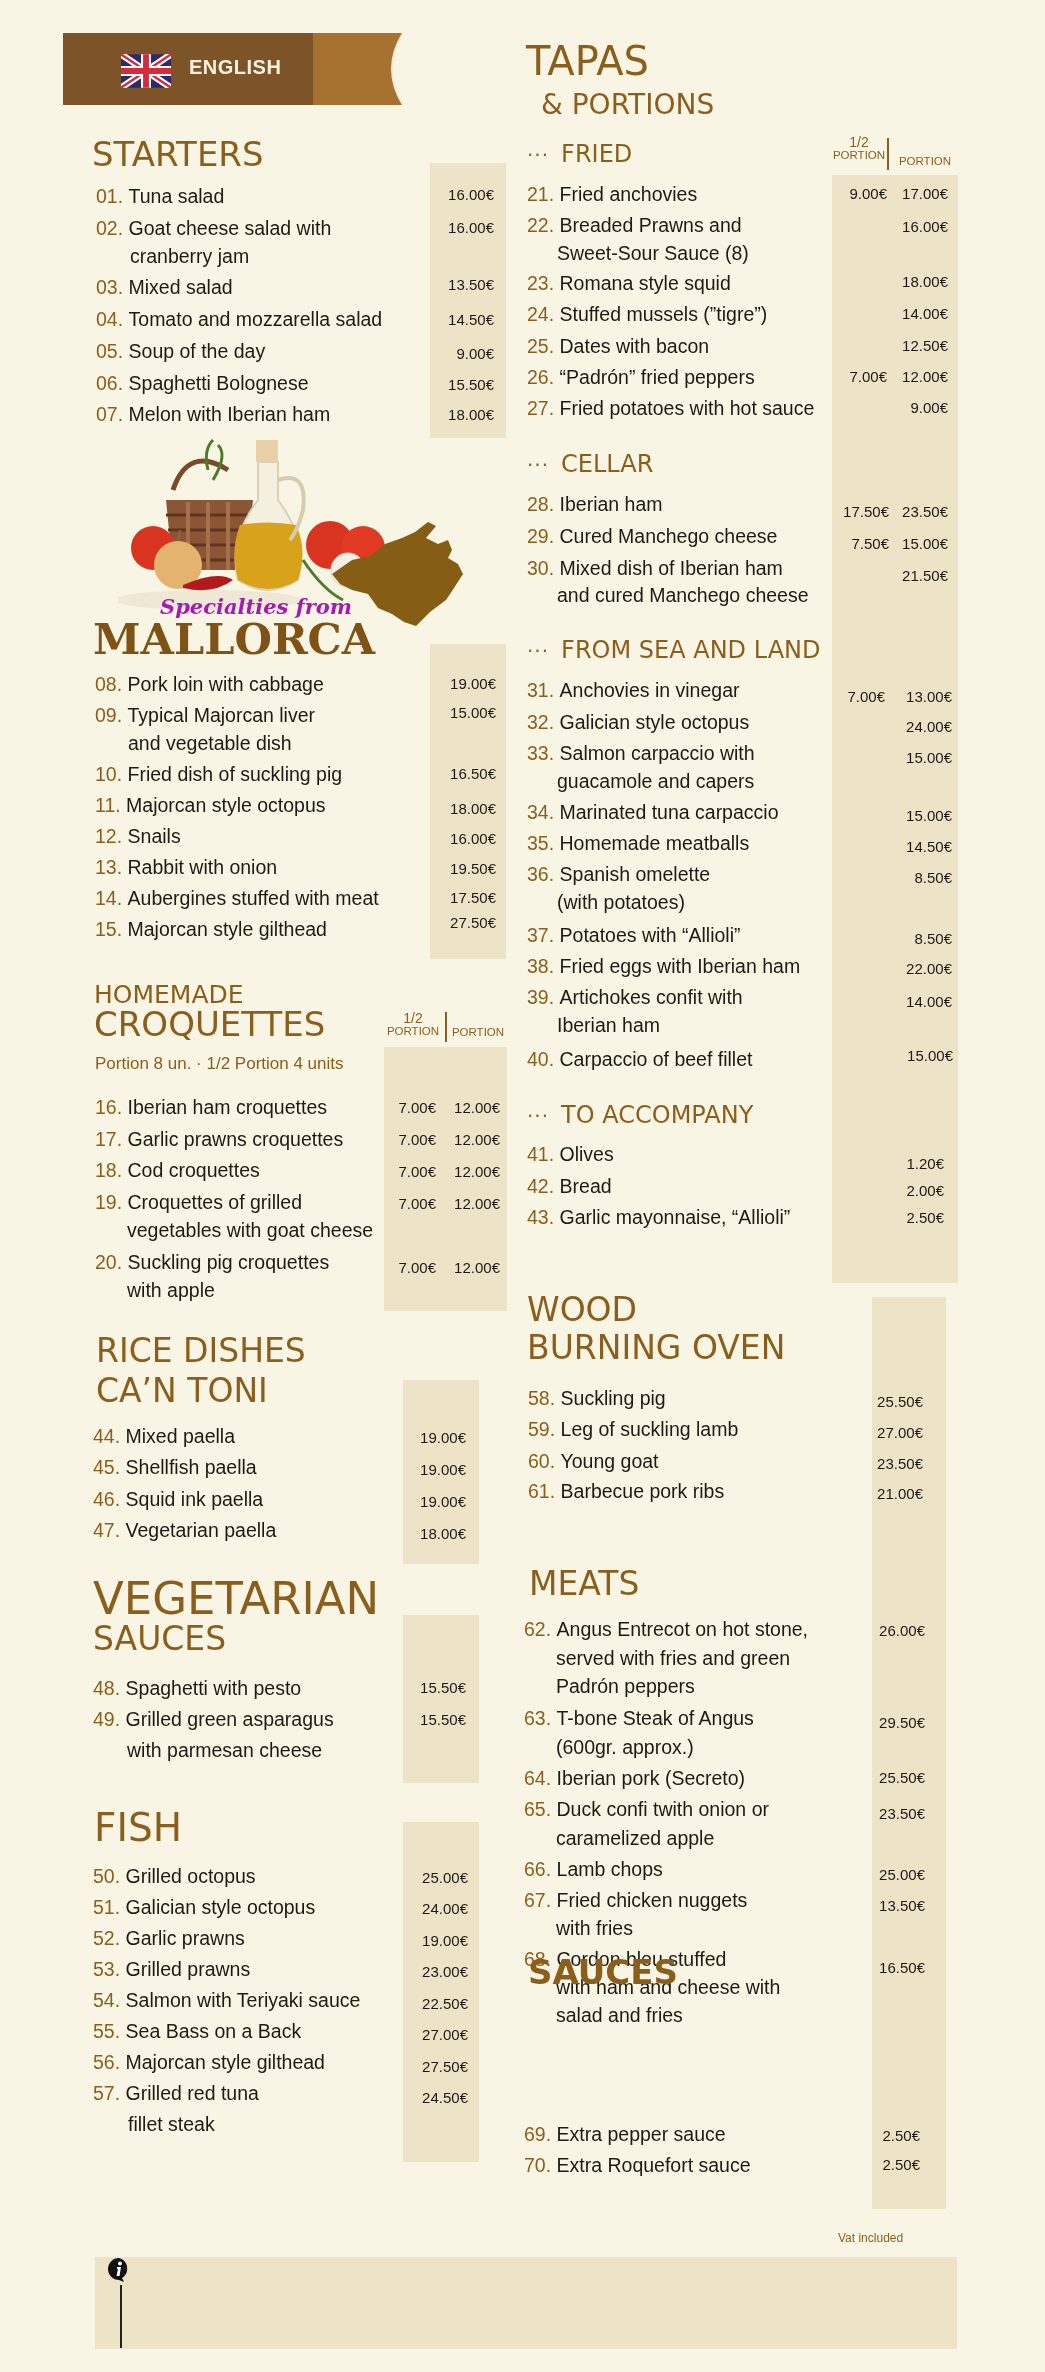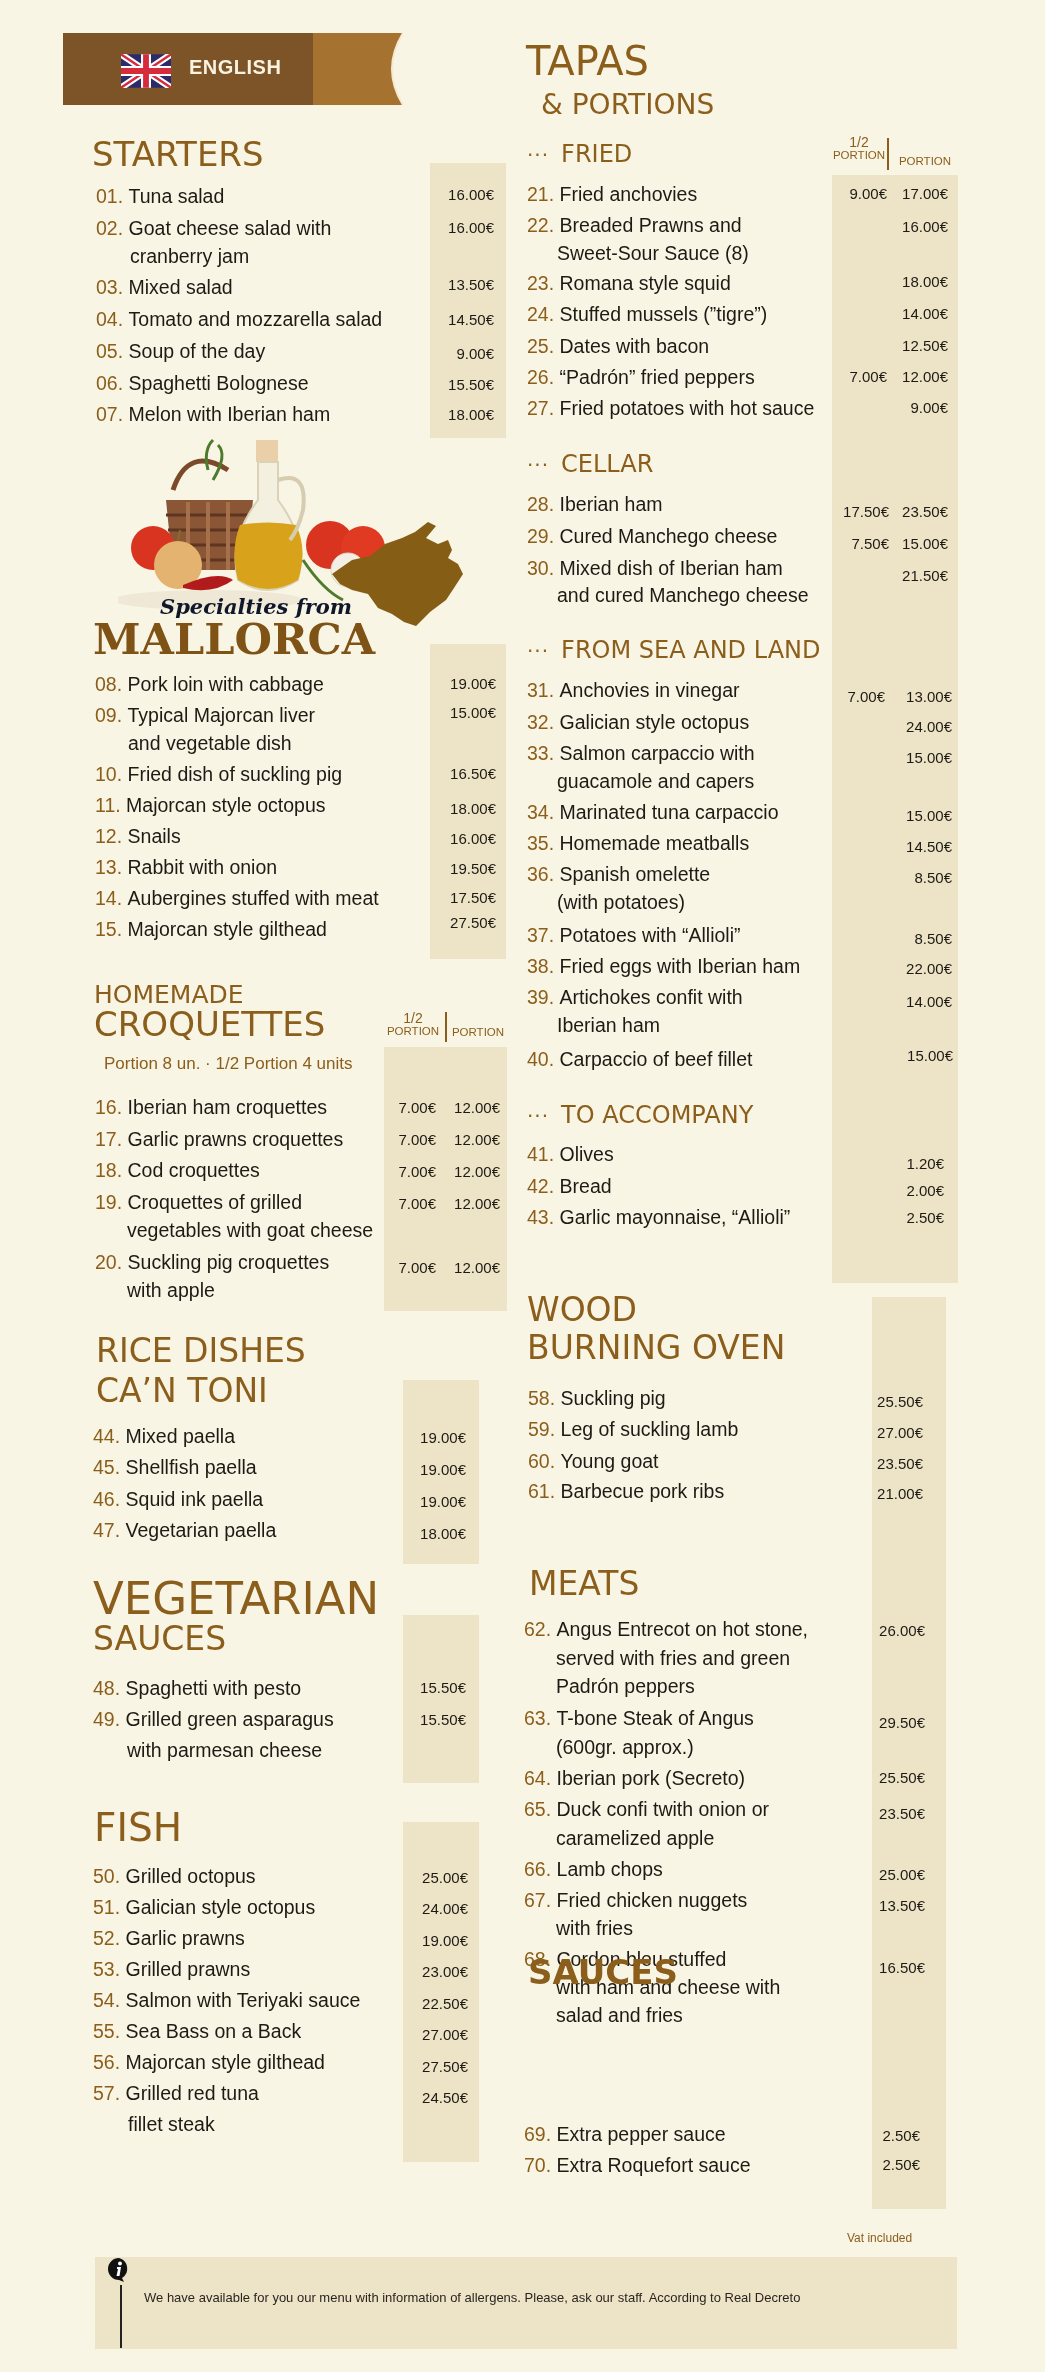--- a/index.html
+++ b/index.html
@@ -3,21 +3,21 @@
 <meta charset="utf-8">
 <style>
   html, body { margin:0; padding:0; }
   body {
     width:1045px; height:2372px; position:relative; overflow:hidden;
     background:#f9f5e4;
     font-family:"Liberation Sans", sans-serif;
     color:#1e1a14;
   }
   .abs { position:absolute; }
-  .brown { color:#8b5e1c;margin-left:9px; }
+  .brown { color:#8b5e1c; }
   .h1 { font-family:"DejaVu Sans", sans-serif; font-weight:normal; color:#8b5e1c; letter-spacing:0; }
   .pricebox { position:absolute; background:#ede4c8; }
   .row { position:absolute; font-size:19.5px; line-height:28px; white-space:nowrap; }
   .num { color:#8b5e1c; display:inline-block; }
   .name { display:inline-block; vertical-align:top; }
   .price { position:absolute; font-size:15px; text-align:right; white-space:nowrap; color:#1e1a14; }
   .lang-banner { position:absolute; left:63px; top:33px; width:340px; height:72px; }
   .phead { position:absolute; font-size:11.5px; color:#8b5e1c; text-align:center; line-height:13px; }
   .psep { position:absolute; width:2px; background:#8b5e1c; }
   .dots { color:#8b5e1c; font-size:20px; margin-right:12px; letter-spacing:1px; }
@@ -78,21 +78,21 @@
   <path d="M122 95 Q150 90 178 95 Q190 120 180 150 Q150 168 120 150 Q112 120 122 95 Z" fill="#d9a21b"></path>
   <path d="M160 50 Q190 40 185 80 Q180 100 172 110" stroke="#d6ccb0" stroke-width="4" fill="none"></path>
   <circle cx="212" cy="115" r="24" fill="#d8341f"></circle>
   <circle cx="245" cy="118" r="22" fill="#e03a22"></circle>
   <circle cx="230" cy="140" r="17" fill="#f4efe4" stroke="#ddd6c5"></circle>
   <path d="M185 130 Q205 160 225 170" stroke="#4d7a2c" stroke-width="3" fill="none"></path>
 </svg>
 <svg class="abs" style="left:330px;top:518px;" width="138" height="112" viewBox="0 0 138 112">
   <path d="M2 56 L22 42 L40 38 L55 26 L72 20 L85 14 L98 4 L106 8 L96 20 L108 26 L118 22 L122 32 L118 40 L128 46 L133 56 L124 70 L116 82 L100 94 L86 108 L74 104 L62 96 L48 90 L38 76 L22 72 L10 66 Z" fill="#855d15"></path>
 </svg>
-<div class="abs" style="left:160px;top:594px;font-family:'DejaVu Serif',serif;font-style:italic;font-weight:bold;font-size:21px;color:#0f172a;">Specialties from</div>
+<div class="abs" style="left:160px;top:594px;font-family:'DejaVu Serif',serif;font-style:italic;font-weight:bold;font-size:21px;color:#a21caf;">Specialties from</div>
 <div class="abs" style="left:93px;top:614px;font-family:'DejaVu Serif',serif;font-size:43px;font-weight:bold;color:#7f5215;font-variant:small-caps;letter-spacing:0px;">MALLORCA</div>
 
 <div class="pricebox" style="left:430px;top:644px;width:76px;height:315px;"></div>
 <div>
   <div class="row" style="left:95px;top:670px;"><span class="num">08.</span> <span class="name">Pork loin with cabbage</span></div>
   <div class="price" style="left:430px;width:66px;top:675px;">19.00€</div>
   <div class="row" style="left:95px;top:701px;"><span class="num">09.</span> <span class="name">Typical Majorcan liver</span></div>
   <div class="row" style="left:128px;top:729px;">and vegetable dish</div>
   <div class="price" style="left:430px;width:66px;top:704px;">15.00€</div>
   <div class="row" style="left:95px;top:760px;"><span class="num">10.</span> <span class="name">Fried dish of suckling pig</span></div>
@@ -318,14 +318,13 @@
 
 <div class="abs brown" style="left:838px;top:2231px;font-size:12px;">Vat included</div>
 <div class="footer-box"></div>
 <svg class="abs" style="left:106px;top:2256px;" width="26" height="26" viewBox="0 0 26 26">
   <path d="M13 2 A11 11 0 1 0 13 24 L18 26 L16 22 A11 11 0 0 0 13 2 Z" fill="#111"></path>
   <circle cx="14" cy="7.5" r="2" fill="#fff"></circle>
   <path d="M11 11 H15 L13.5 20 H10.5 L12 13 H11 Z" fill="#fff"></path>
 </svg>
 <div class="abs" style="left:120px;top:2285px;width:2px;height:63px;background:#222;"></div>
 <div class="abs" style="left:144px;top:2286px;font-size:13px;line-height:24px;color:#2a2520;">
-  <div>We have available for you our menu with information of allergens.  Please, ask our staff.  According to Real Decreto</div>
 </div>
 
 </body></html>

